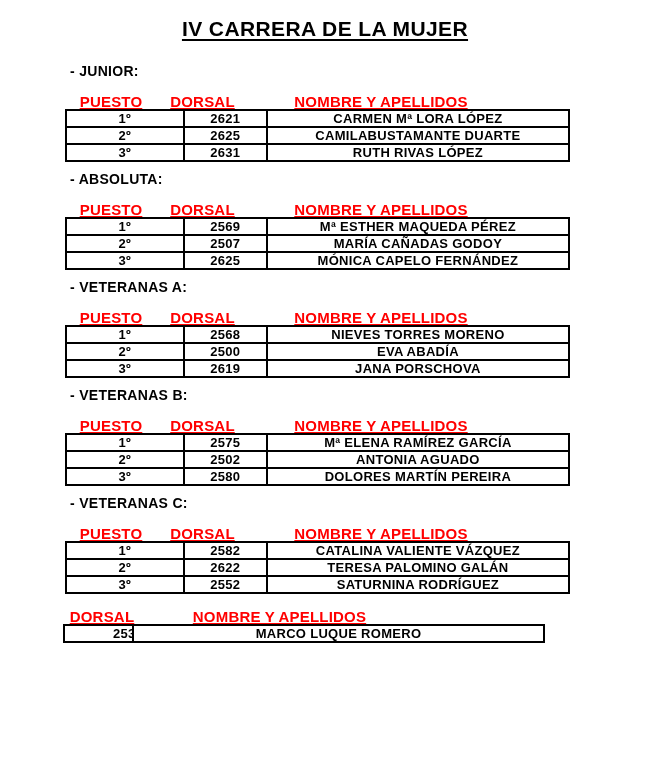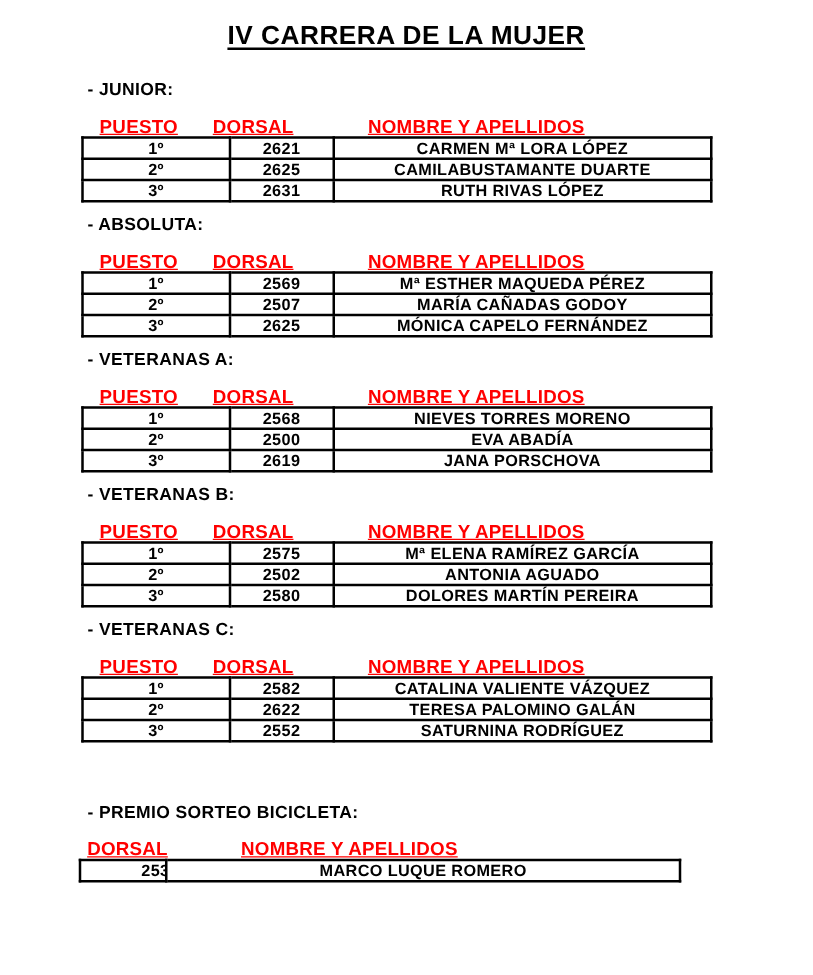--- a/index.html
+++ b/index.html
@@ -193,21 +193,20 @@
     <tr>
       <td class="c-puesto">3º</td>
       <td class="c-dorsal">2552</td>
       <td class="c-nombre">SATURNINA RODRÍGUEZ</td>
     </tr>
   </tbody>
     </table>
 </section>
 
 <section class="race-section raffle">
-  <p class="section-heading">- PREMIO SORTEO BICICLETA:</p>
   <div class="cols-header">
     <span class="col col-dorsal">DORSAL</span>
     <span class="col col-nombre">NOMBRE Y APELLIDOS</span>
   </div>
   <table class="results-table">
     <tbody>
         <tr>
       <td class="c-dorsal">253</td>
       <td class="c-nombre">MARCO LUQUE ROMERO</td>
     </tr>

